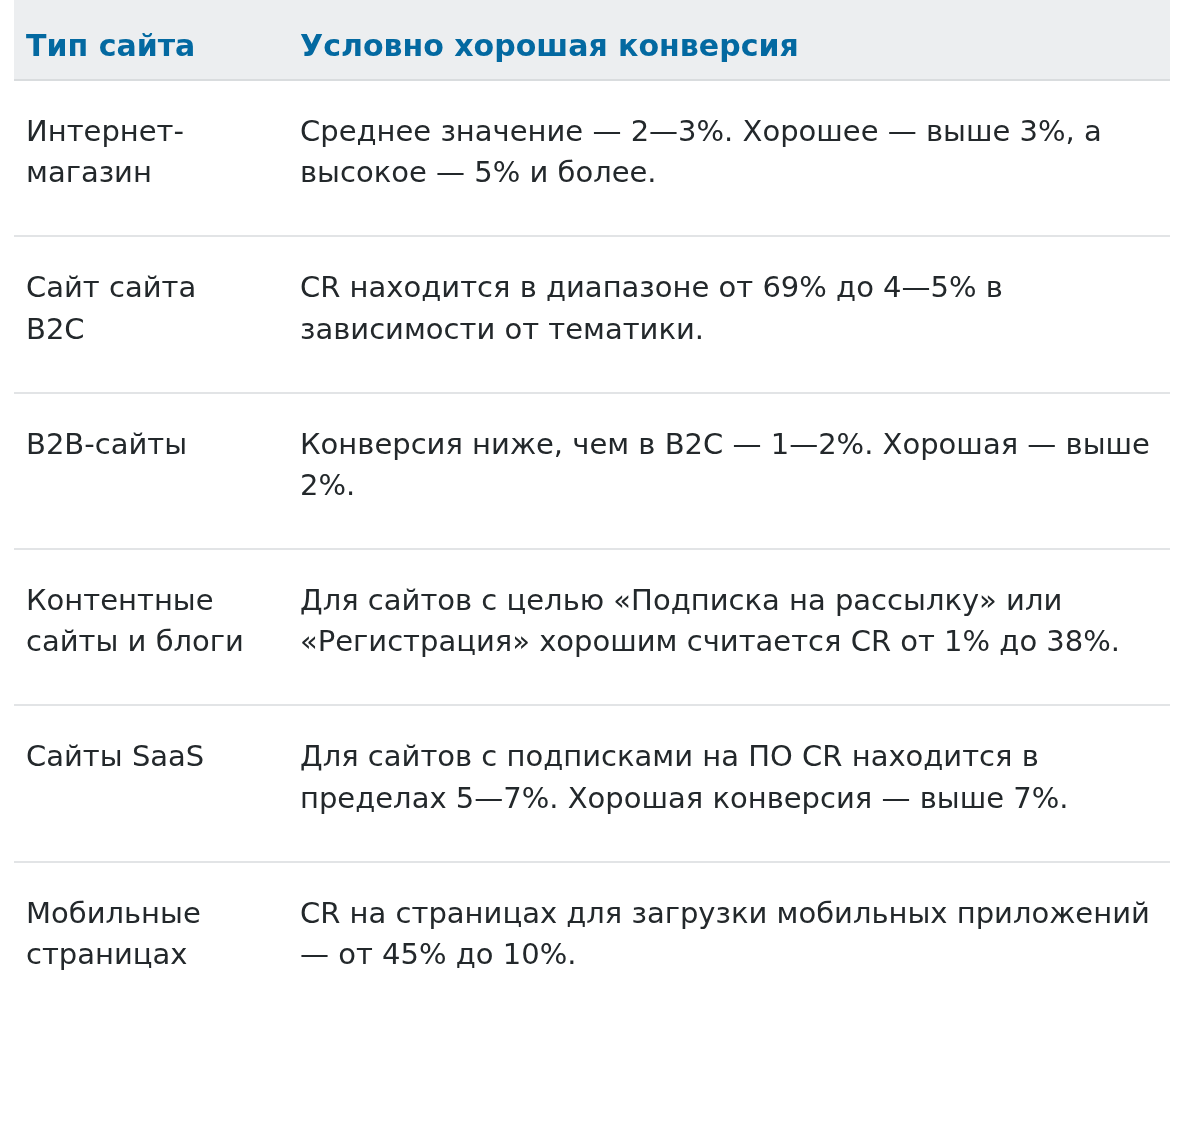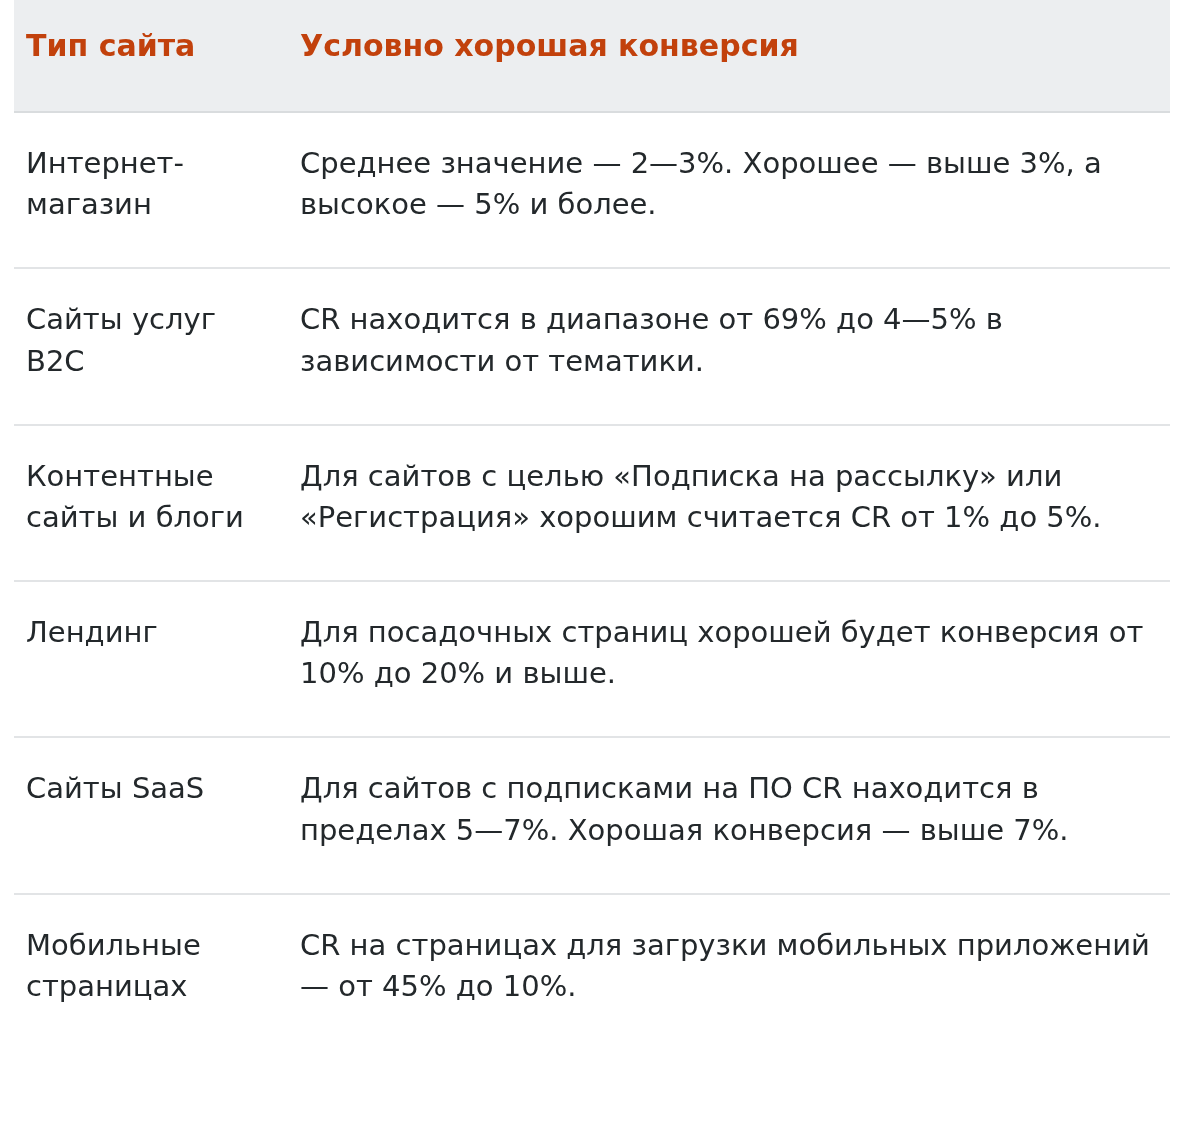--- a/index.html
+++ b/index.html
@@ -28,23 +28,23 @@
   table.conv-table col.col-desc { width: auto; }
 
   thead tr {
     background: #eceef0;
   }
   thead th {
     text-align: left;
     vertical-align: middle;
     font-size: 30px;
     font-weight: bold;
-    color: #c2410c;
+    color: #0369a1;
     line-height: 1.3;
-    padding: 26px 10px 46px 10px;
+    padding: 26px 10px 14px 10px;
     border: 0;
   }
   thead th.th-type { padding-left: 12px; }
   thead th.th-desc { padding-left: 18px; margin-top: 37px; }
 
   tbody td {
     font-size: 29px;
     line-height: 1.42;
     color: #23282b;
     vertical-align: top;
@@ -82,30 +82,30 @@
         <th class="th-type">Тип сайта</th>
         <th class="th-desc">Условно хорошая конверсия</th>
       </tr>
     </thead>
     <tbody>
       <tr>
         <td class="cell-type">Интернет-магазин</td>
         <td class="cell-desc">Среднее значение — 2—3%. Хорошее — выше 3%, а высокое — 5% и более.</td>
       </tr>
       <tr>
-        <td class="cell-type">Сайты услуг B2C</td>
+        <td class="cell-type">Сайт сайта B2C</td>
         <td class="cell-desc">CR находится в диапазоне от 69% до 4—5% в зависимости от тематики.</td>
       </tr>
       <tr>
-        <td class="cell-type">Контентные сайты и блоги</td>
-        <td class="cell-desc">Для сайтов с целью «Подписка на рассылку» или «Регистрация» хорошим считается CR от 1% до 5%.</td>
+        <td class="cell-type">B2B-сайты</td>
+        <td class="cell-desc">Конверсия ниже, чем в B2C — 1—2%. Хорошая — выше 2%.</td>
       </tr>
       <tr>
-        <td class="cell-type">Лендинг</td>
-        <td class="cell-desc">Для посадочных страниц хорошей будет конверсия от 10% до 20% и выше.</td>
+        <td class="cell-type">Контентные сайты и блоги</td>
+        <td class="cell-desc">Для сайтов с целью «Подписка на рассылку» или «Регистрация» хорошим считается CR от 1% до 38%.</td>
       </tr>
       <tr>
         <td class="cell-type">Сайты SaaS</td>
         <td class="cell-desc">Для сайтов с подписками на ПО CR находится в пределах 5—7%. Хорошая конверсия — выше 7%.</td>
       </tr>
       <tr>
         <td class="cell-type">Мобильные страницах</td>
         <td class="cell-desc">CR на страницах для загрузки мобильных приложений — от 45% до 10%.</td>
       </tr>
     </tbody>

